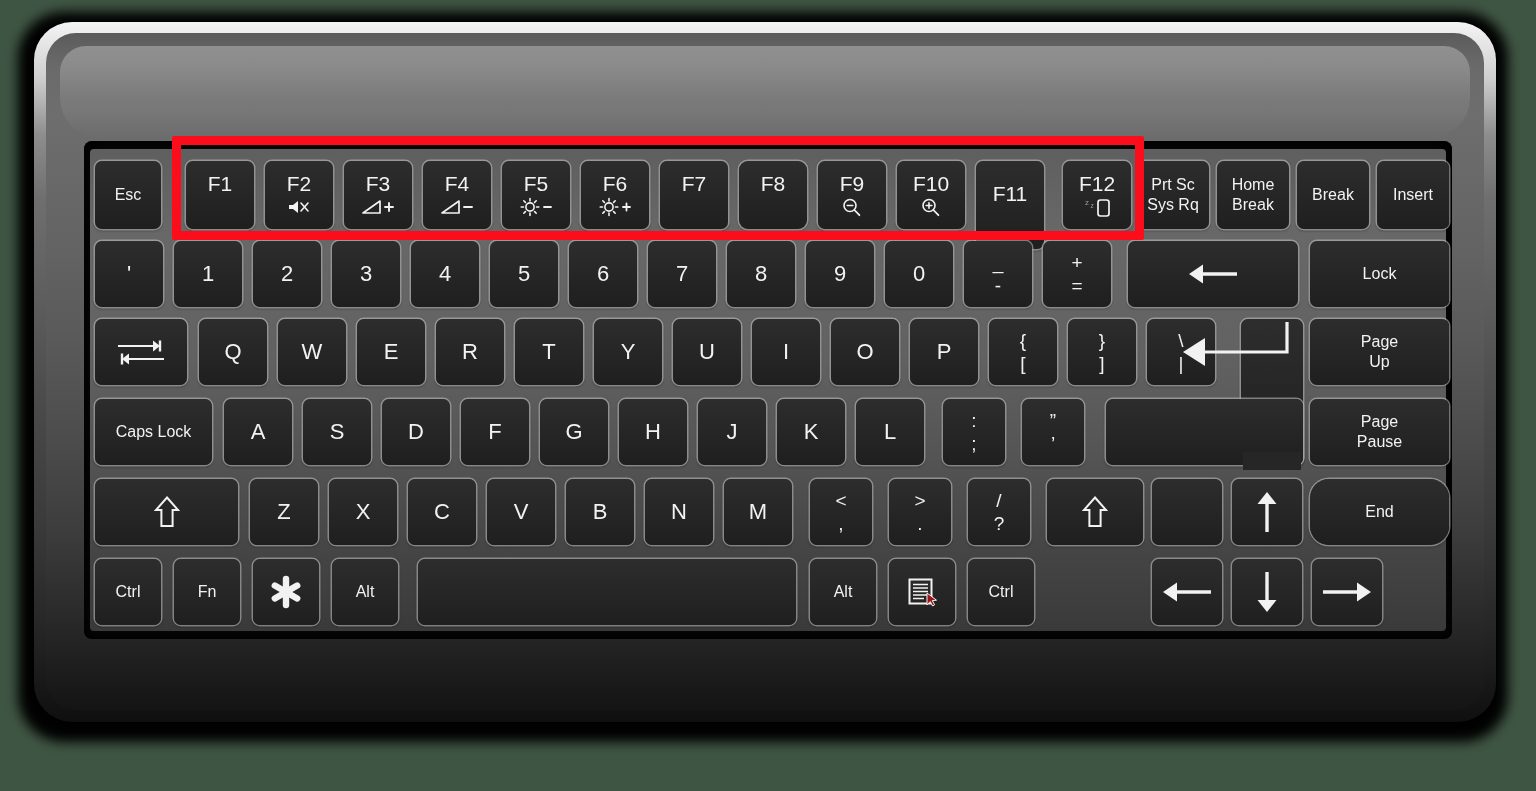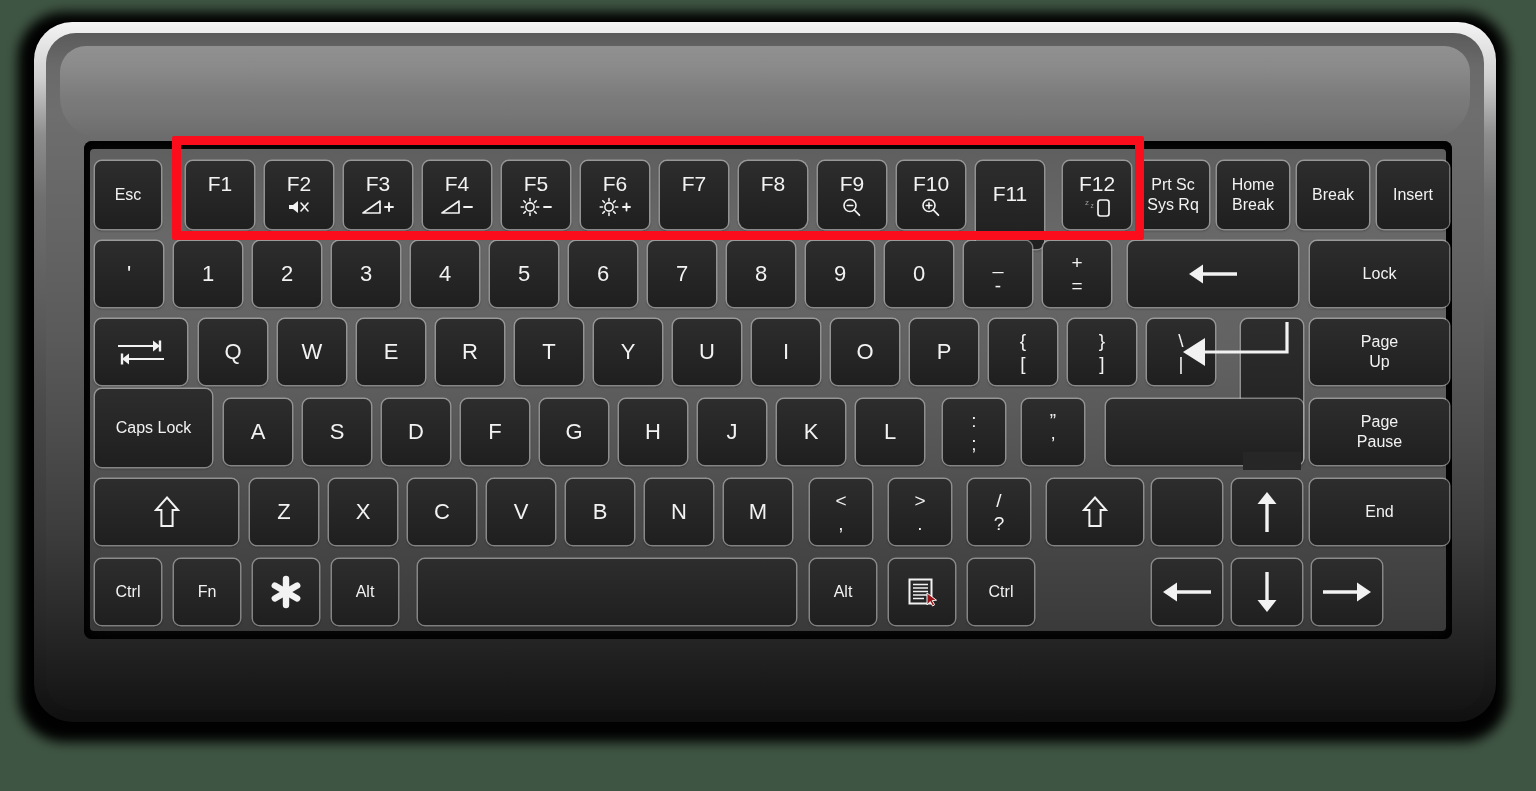--- a/index.html
+++ b/index.html
@@ -353,21 +353,21 @@
           </div>
         </div>
         <div class="key" style="left: 1310px; top: 319px; width: 139px; height: 66px;">
           <div class="two">
             <div class="ln">Page</div>
             <div class="ln">Up</div>
           </div>
         </div>
       </div>
       <div>
-        <div class="key sm" style="left: 95px; top: 389px; width: 117px; height: 78px;">
+        <div class="key sm" style="left: 95px; top: 399px; width: 117px; height: 66px;">
           <span>Caps Lock</span>
         </div>
         <div class="key" style="left: 224px; top: 399px; width: 68px; height: 66px;">
           <span>A</span>
         </div>
         <div class="key" style="left: 303px; top: 399px; width: 68px; height: 66px;">
           <span>S</span>
         </div>
         <div class="key" style="left: 382px; top: 399px; width: 68px; height: 66px;">
           <span>D</span>
@@ -467,21 +467,21 @@
           <span></span>
         </div>
         <div class="key" style="left: 1232px; top: 479px; width: 70px; height: 66px;">
           <div style="display: flex; align-items: center; justify-content: center;">
             <svg width="24" height="44" viewBox="0 0 24 44" fill="none">
               <path d="M12 42V12" stroke="#f2f2f2" stroke-width="3.4"></path>
               <path d="M2.5 14 L21.5 14 L12 2 Z" fill="#f2f2f2"></path>
             </svg>
           </div>
         </div>
-        <div class="key sm" style="left: 1310px; top: 479px; width: 139px; height: 66px;">
+        <div class="key sm" style="left: 1310px; top: 479px; width: 139px; height: 66px; border-radius: 19px;">
           <span>End</span>
         </div>
       </div>
       <div>
         <div class="key sm" style="left: 95px; top: 559px; width: 66px; height: 66px;">
           <span>Ctrl</span>
         </div>
         <div class="key sm" style="left: 174px; top: 559px; width: 66px; height: 66px;">
           <span>Fn</span>
         </div>

